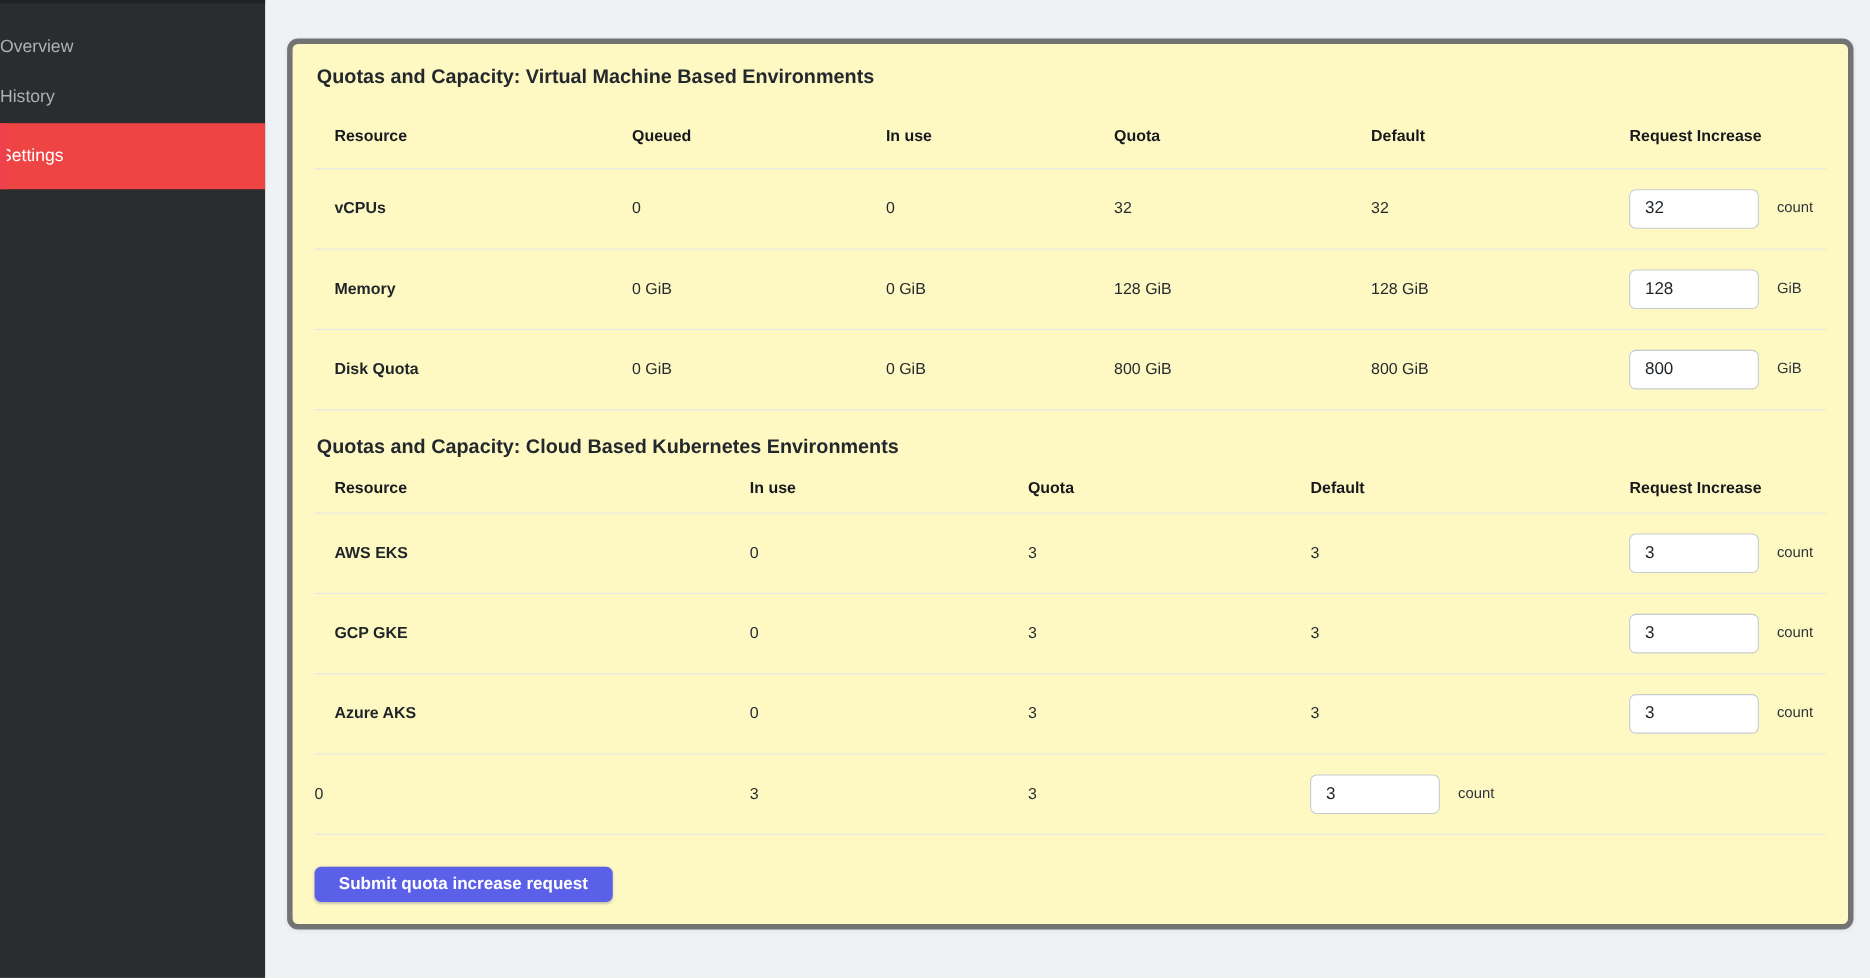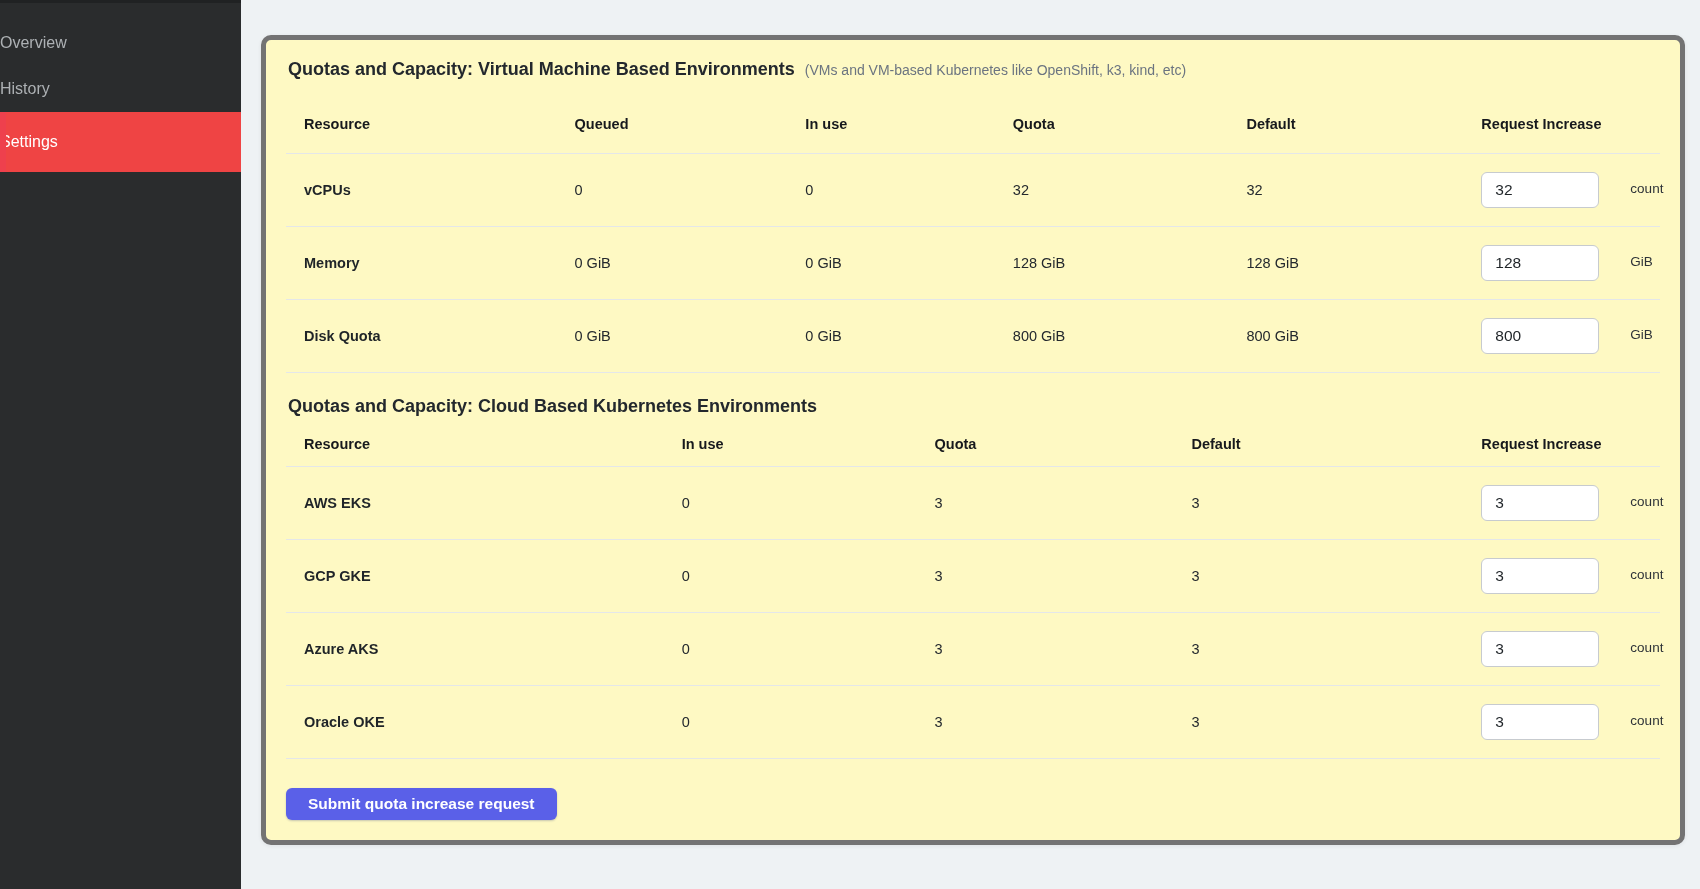--- a/index.html
+++ b/index.html
@@ -68,21 +68,21 @@
   .first, .cell-resource { padding-left:18px; }
   .cell-resource { font-weight:600; color:#1f2428; }
 
   .req { display:flex; align-items:center; gap:16px; }
   .req input {
     width:118px; height:36px;
     border:1px solid #c7cbcf; border-radius:6px;
     padding:0 0 0 13px; font-size:15.5px; color:#1f2428;
     font-family:inherit; background:#fff; outline:none;
   }
-  .unit { font-size:13.5px; color:#2e3338; position:relative; top:-2px;margin-left:15px; }
+  .unit { font-size:13.5px; color:#2e3338; position:relative; top:-2px; }
 
   
   .card-footer { padding-top:29px; display:flex; justify-content:flex-start; }
   .submit-btn {
     height:32px; padding:0 22px; border:none; border-radius:6px;
     background:#5a60e8; color:#ffffff;
     font-family:inherit; font-size:15.5px; font-weight:700;
     cursor:pointer; box-shadow:0 1px 2px rgba(40,50,120,0.25);
   }
 </style>
@@ -103,21 +103,20 @@
       <span>Settings</span>
     </div>
   </aside>
 
   <main class="main">
 
     <div class="card">
 
       <div class="sec-head">
         <h2 class="sec-title">Quotas and Capacity: Virtual Machine Based Environments</h2>
-        <span class="sec-note">(VMs and VM-based Kubernetes like OpenShift, k3, kind, etc)</span>
       </div>
       <div class="table">
         <div class="thead t1">
             <div class="first">Resource</div>
             <div>Queued</div>
             <div>In use</div>
             <div>Quota</div>
             <div>Default</div>
             <div>Request Increase</div>
           </div>
@@ -195,21 +194,20 @@
               <div class="cell-resource">Azure AKS</div>
               <div>0</div>
               <div>3</div>
               <div>3</div>
               <div class="req">
                 <input type="text" value="3" style="">
                 <span class="unit">count</span>
               </div>
             </div>
             <div class="row t2">
-              <div class="cell-resource">Oracle OKE</div>
               <div>0</div>
               <div>3</div>
               <div>3</div>
               <div class="req">
                 <input type="text" value="3" style="">
                 <span class="unit">count</span>
               </div>
             </div>
           </div>
       </div>

